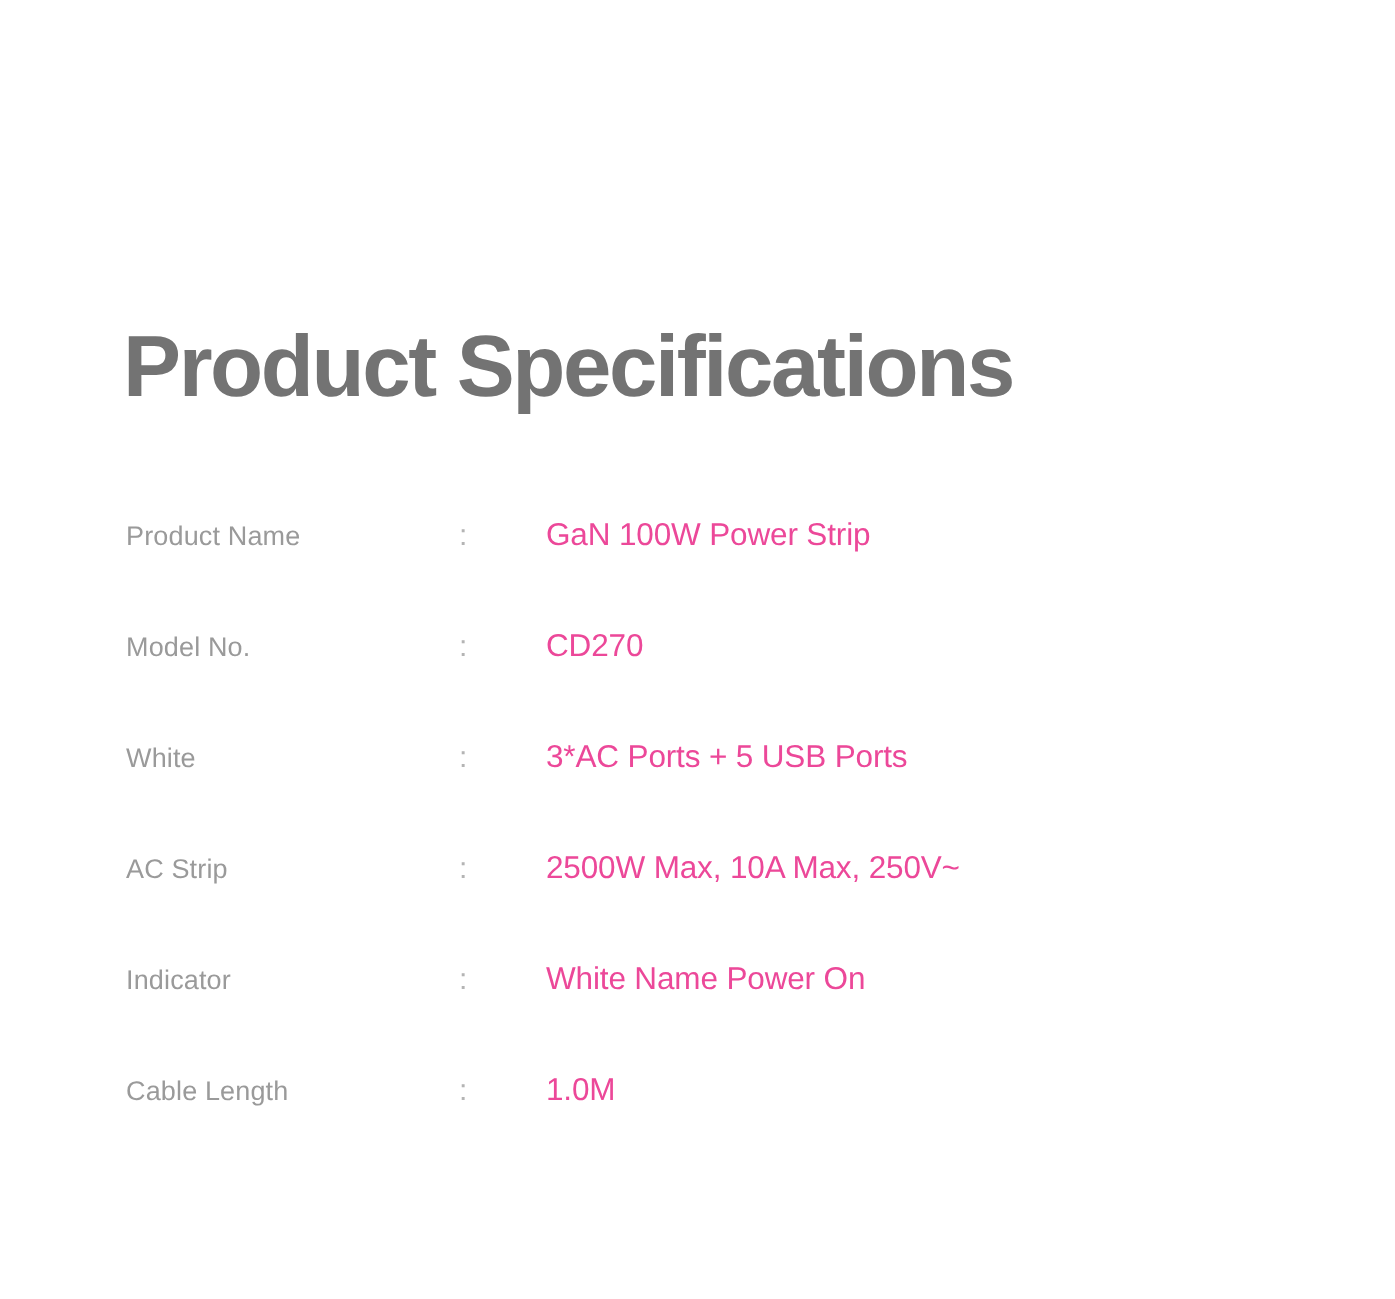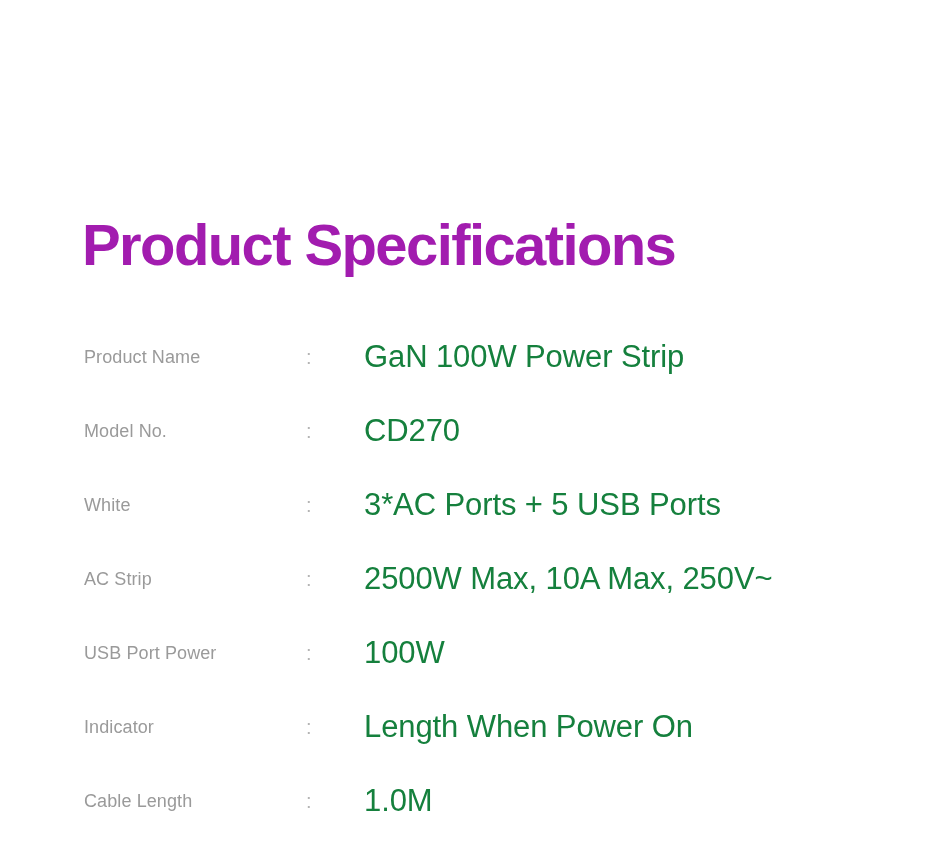--- a/index.html
+++ b/index.html
@@ -22,21 +22,21 @@
     padding: 0 0 0 84px;
   }
   .title {
     position: absolute;
     left: 82px;
     top: 176px;
     font-size: 58px;
     line-height: 1.05;
     font-weight: 800;
     letter-spacing: -1.6px;
-    color: #a21caf;
+    color: #737373;
     white-space: nowrap;
   }
   .spec-table {
     position: absolute;
     left: 84px;
     top: 320px;
     width: 800px;
     border-collapse: collapse;
   }
   .spec-table tr {
@@ -54,22 +54,22 @@
   }
   .spec-colon {
     font-size: 20px;
     color: #b4b4b4;
     vertical-align: middle;
     width: 58px;
     padding: 0;
     text-align: left;
   }
   .spec-value {
-    font-size: 31px;
-    color: #15803d;
+    font-size: 21px;
+    color: #ec4899;
     font-weight: 400;
     letter-spacing: -0.1px;
     vertical-align: middle;
     padding: 0;
     white-space: nowrap;
   }
 </style>
 </head>
 <body>
 
@@ -93,28 +93,23 @@
         <td class="spec-label">White</td>
         <td class="spec-colon">:</td>
         <td class="spec-value">3*AC Ports + 5 USB Ports</td>
       </tr>
       <tr>
         <td class="spec-label">AC Strip</td>
         <td class="spec-colon">:</td>
         <td class="spec-value">2500W Max, 10A Max, 250V~</td>
       </tr>
       <tr>
-        <td class="spec-label">USB Port Power</td>
-        <td class="spec-colon">:</td>
-        <td class="spec-value">100W</td>
-      </tr>
-      <tr>
         <td class="spec-label">Indicator</td>
         <td class="spec-colon">:</td>
-        <td class="spec-value">Length When Power On</td>
+        <td class="spec-value">White Name Power On</td>
       </tr>
       <tr>
         <td class="spec-label">Cable Length</td>
         <td class="spec-colon">:</td>
         <td class="spec-value">1.0M</td>
       </tr>
     </tbody>
   </table>
 
 </div>

